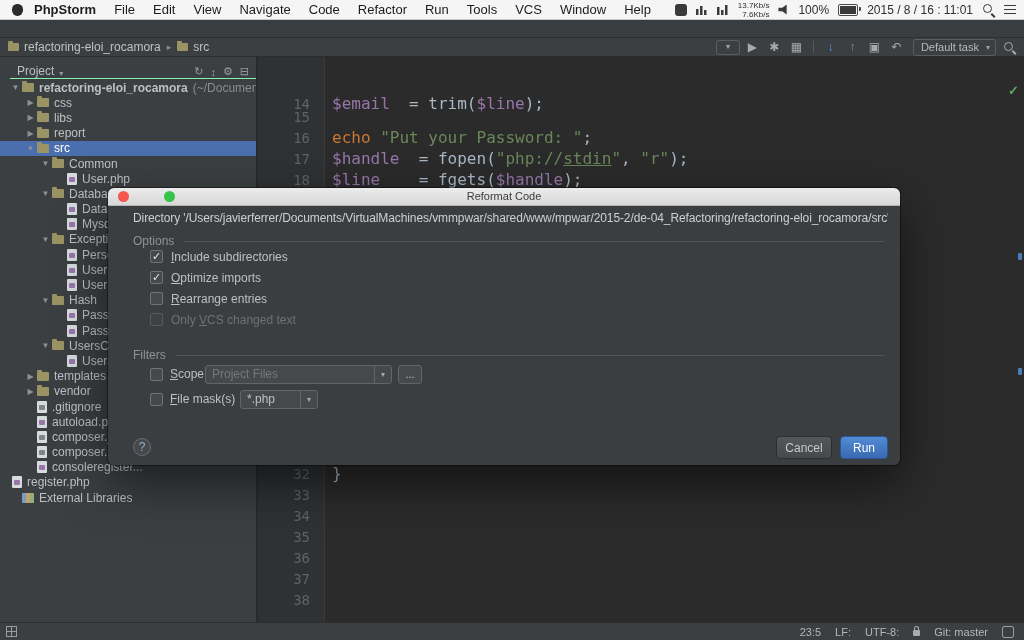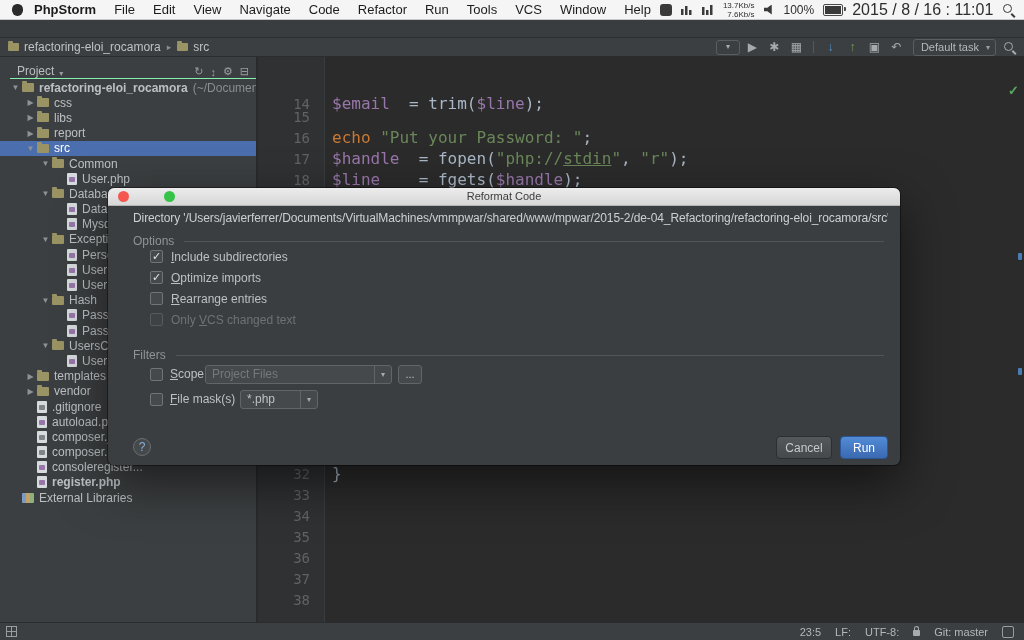--- a/index.html
+++ b/index.html
@@ -17,21 +17,21 @@
   .menu-item.bold{font-weight:bold;}
   .mb-status{margin-left:auto;display:flex;align-items:center;gap:9px;font-size:11px;color:#2e2e2e;}
   .sq{width:12px;height:12px;background:#3a3a3a;border-radius:3px;}
   .mbi svg{display:block;}
   .net{display:flex;flex-direction:column;align-items:flex-end;font-size:8px;line-height:9px;color:#2e2e2e;}
   .vol{width:11px;height:10px;background:#3a3a3a;clip-path:polygon(0 32%,35% 32%,75% 0,75% 100%,35% 68%,0 68%);}
   .batpct{font-size:12px;}
   .bat{width:16px;height:8px;border:1px solid #4a4a4a;border-radius:2px;position:relative;
        background:#3a3a3a;background-clip:content-box;padding:1px;}
   .bat::after{content:"";position:absolute;right:-4px;top:2px;width:2px;height:4px;background:#4a4a4a;border-radius:0 1px 1px 0;}
-  .clock{font-size:16px;white-space:nowrap;}
+  .clock{font-size:12px;white-space:nowrap;}
   .mag{width:13px;height:13px;position:relative;flex:none;}
   .mag::before{content:"";position:absolute;left:1px;top:1px;width:7px;height:7px;border:1.5px solid #3a3a3a;border-radius:50%;}
   .mag::after{content:"";position:absolute;left:9.5px;top:9.5px;width:4.5px;height:1.5px;background:#3a3a3a;
               transform:rotate(45deg);transform-origin:0 0;}
   .list{width:12px;height:10px;
         background:linear-gradient(#3a3a3a 0 1.5px,transparent 1.5px 4px,#3a3a3a 4px 5.5px,
                    transparent 5.5px 8px,#3a3a3a 8px 9.5px,transparent 9.5px);}
 
   
   .titlebar{position:absolute;top:20px;left:0;width:100%;height:17px;background:#3a3d3f;border-bottom:1px solid #2d2f31;}
@@ -361,21 +361,21 @@
         <div class="tree-row" style="padding-left: 25px;">
           <span class="arrow"></span>
           <span class="ticon i-file"></span>
           <span class="tlabel">composer.lock</span>
         </div>
         <div class="tree-row" style="padding-left: 25px;">
           <span class="arrow"></span>
           <span class="ticon i-php"></span>
           <span class="tlabel">consoleregister...</span>
         </div>
-        <div class="tree-row" style="padding-left: 25px; font-weight: bold;">
+        <div class="tree-row" style="">
           <span class="arrow"></span>
           <span class="ticon i-php"></span>
           <span class="tlabel">register.php</span>
         </div>
         <div class="tree-row" style="padding-left: 10px;">
           <span class="arrow"></span>
           <span class="ticon i-lib"></span>
           <span class="tlabel">External Libraries</span>
         </div>
       </div>

